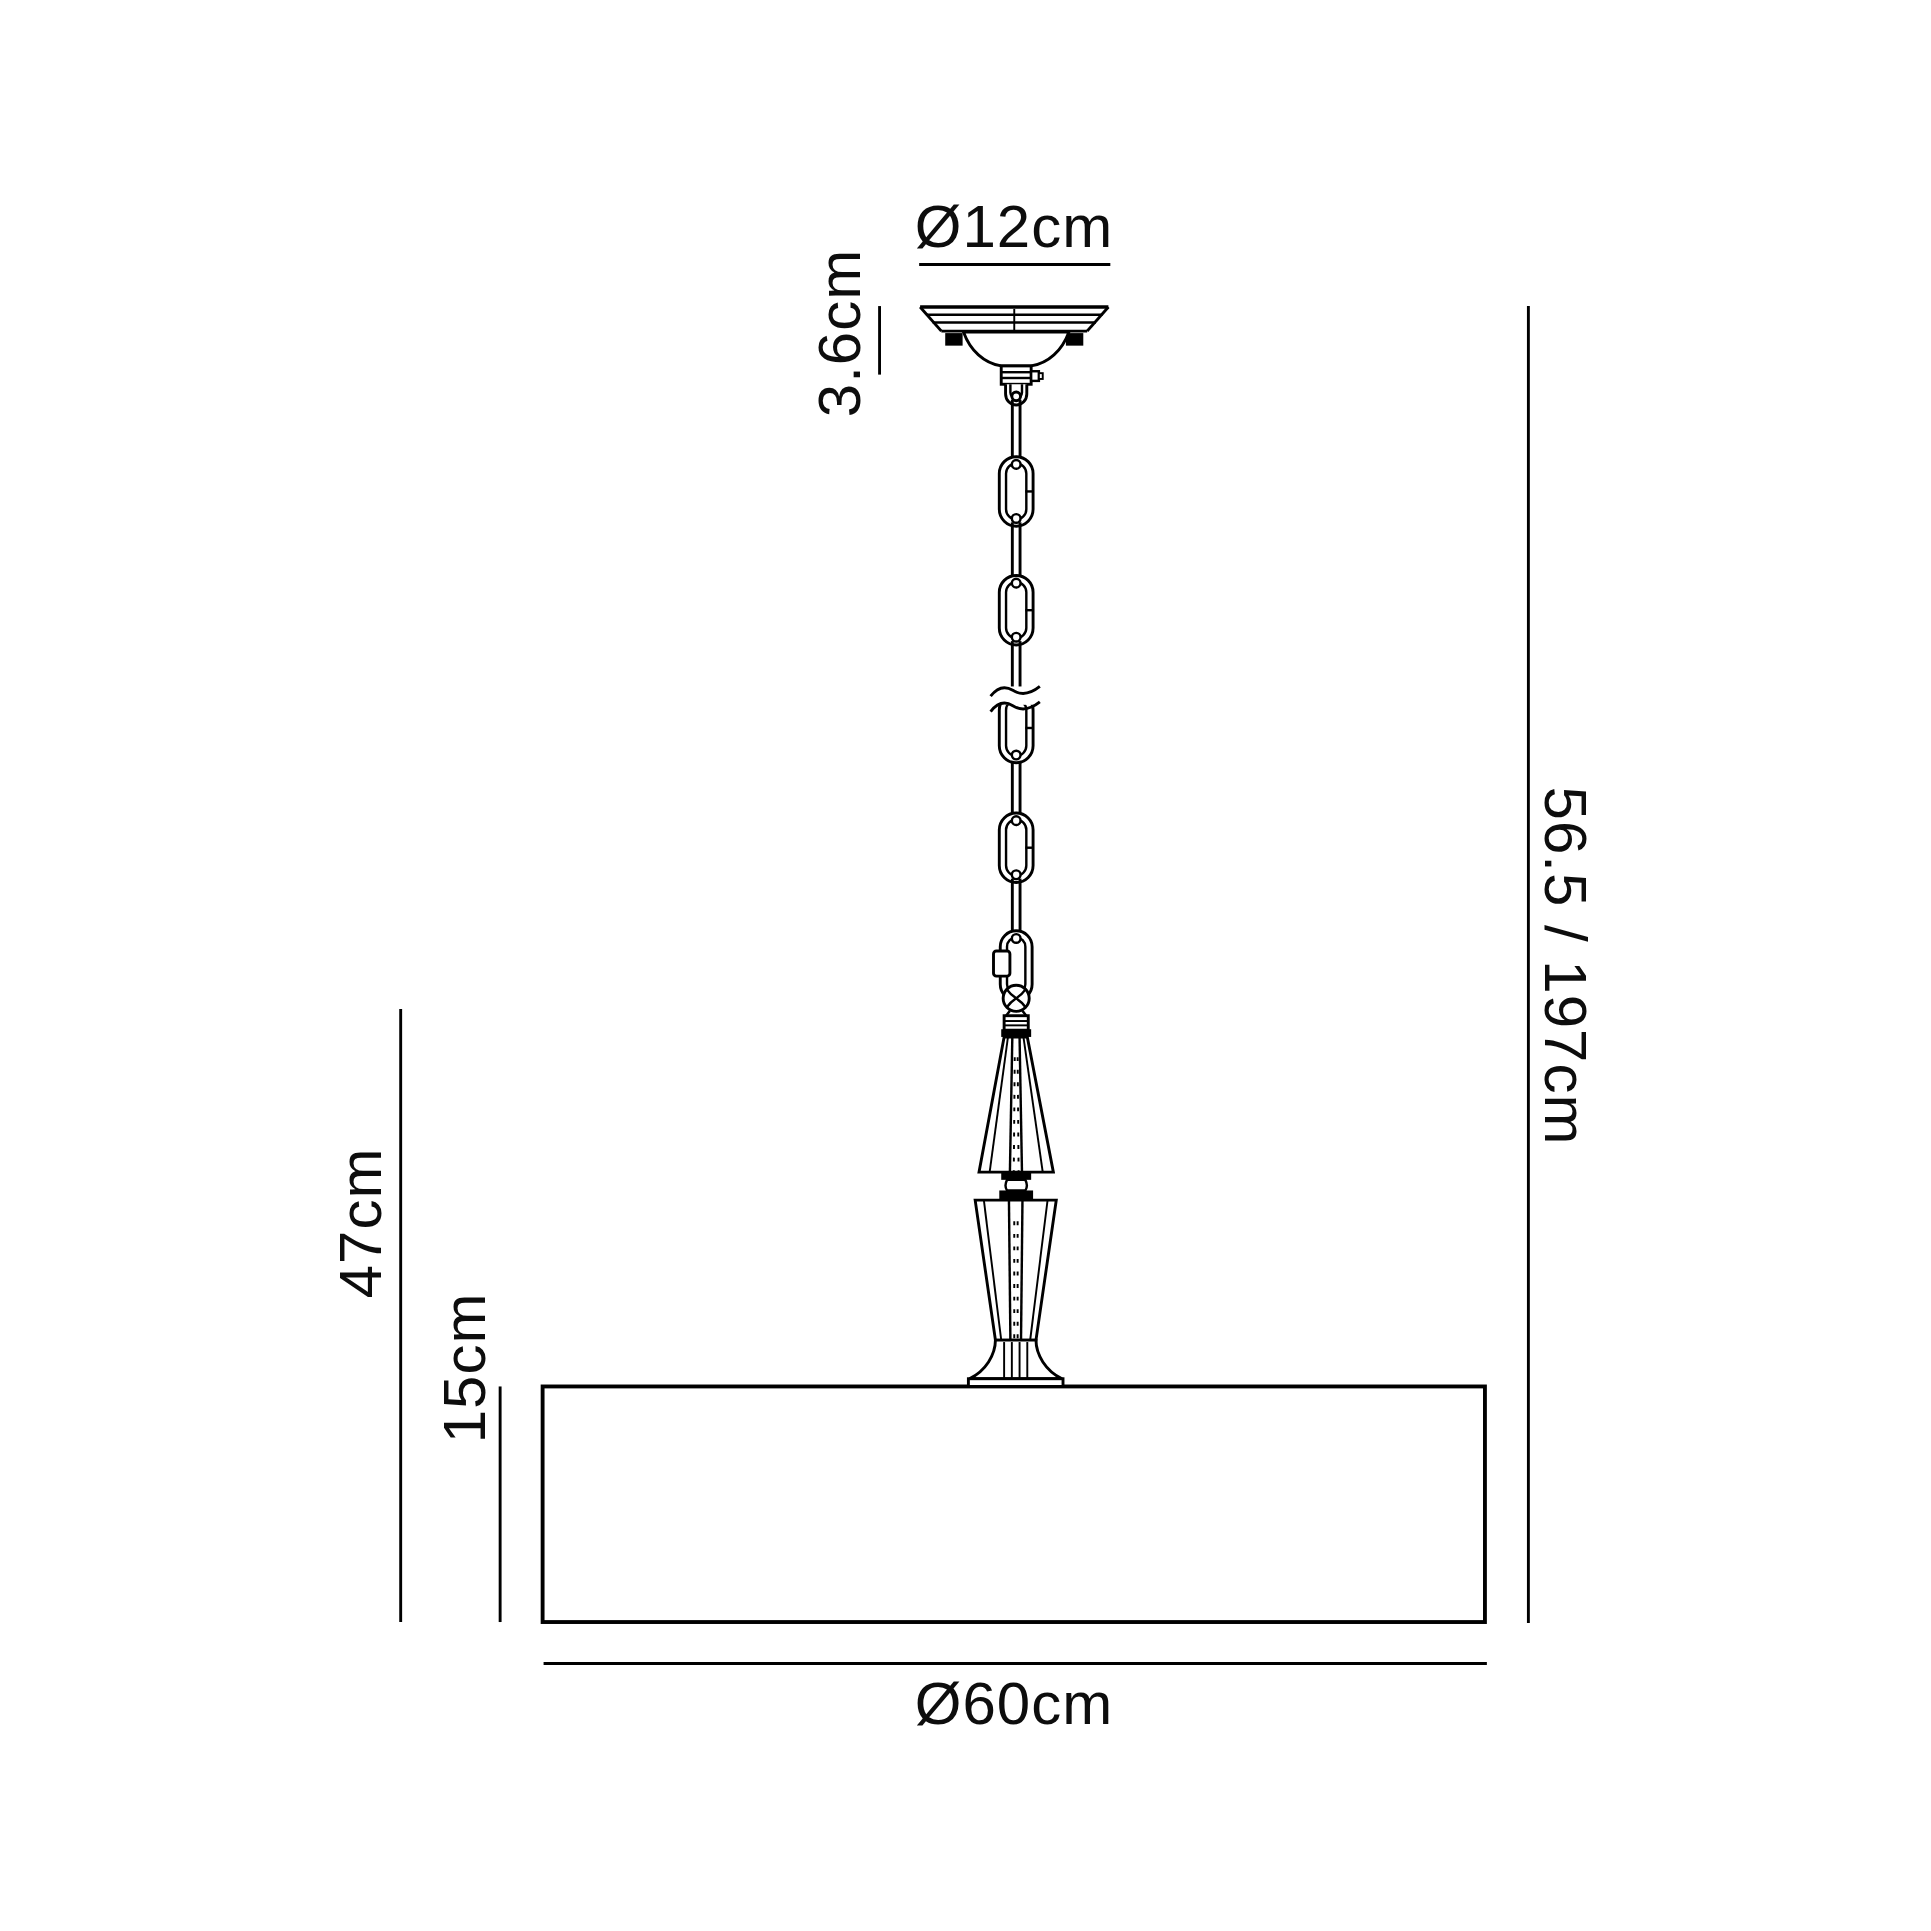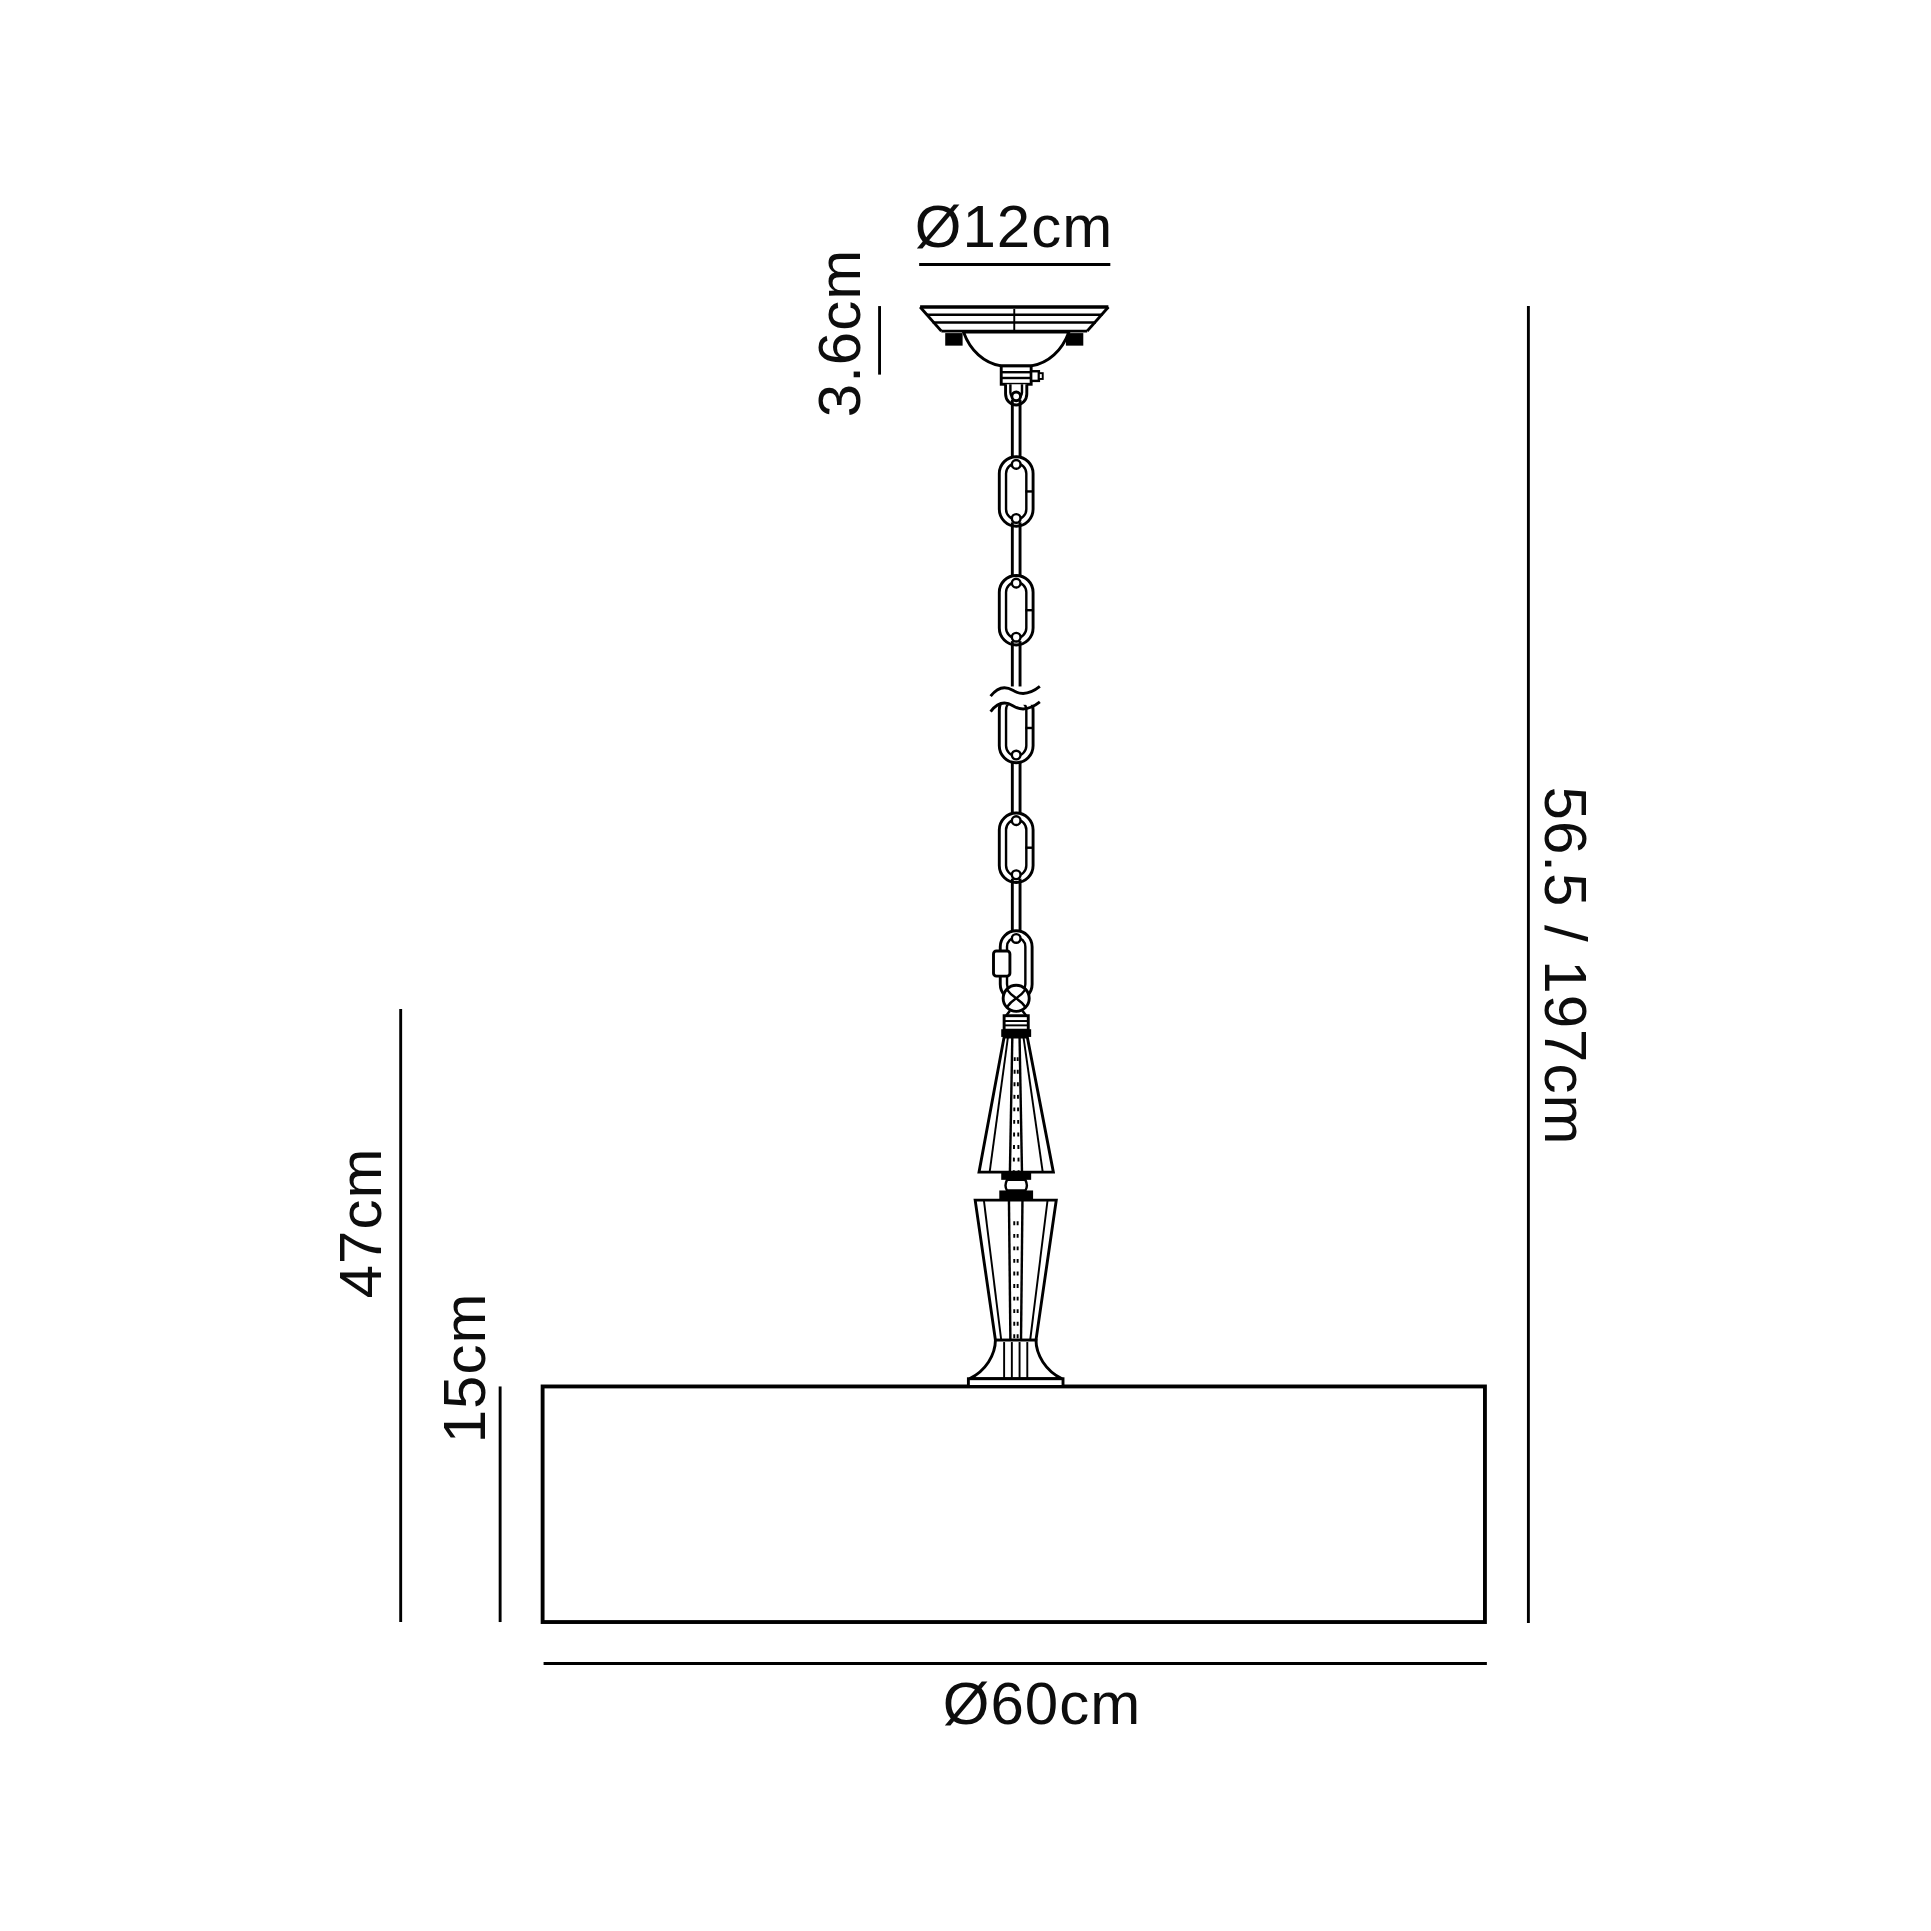--- a/index.html
+++ b/index.html
@@ -164,16 +164,16 @@
   <div class="dim-label horiz" style="left:1014px; top:227px;">Ø12cm</div>
 
   <div class="dim-label rot-ccw" style="left:840px; top:333px;">3.6cm</div>
 
   <div class="dim-label rot-cw" style="left:1565px; top:966px;">56.5 / 197cm</div>
 
   <div class="dim-label rot-ccw" style="left:361px; top:1223px;">47cm</div>
 
   <div class="dim-label rot-ccw" style="left:465px; top:1368px;">15cm</div>
 
-  <div class="dim-label horiz" style="left:1014px; top:1704px;margin-left:28px;">Ø60cm</div>
+  <div class="dim-label horiz" style="left:1014px; top:1704px;">Ø60cm</div>
 
 </div>
 
 
 </body></html>

